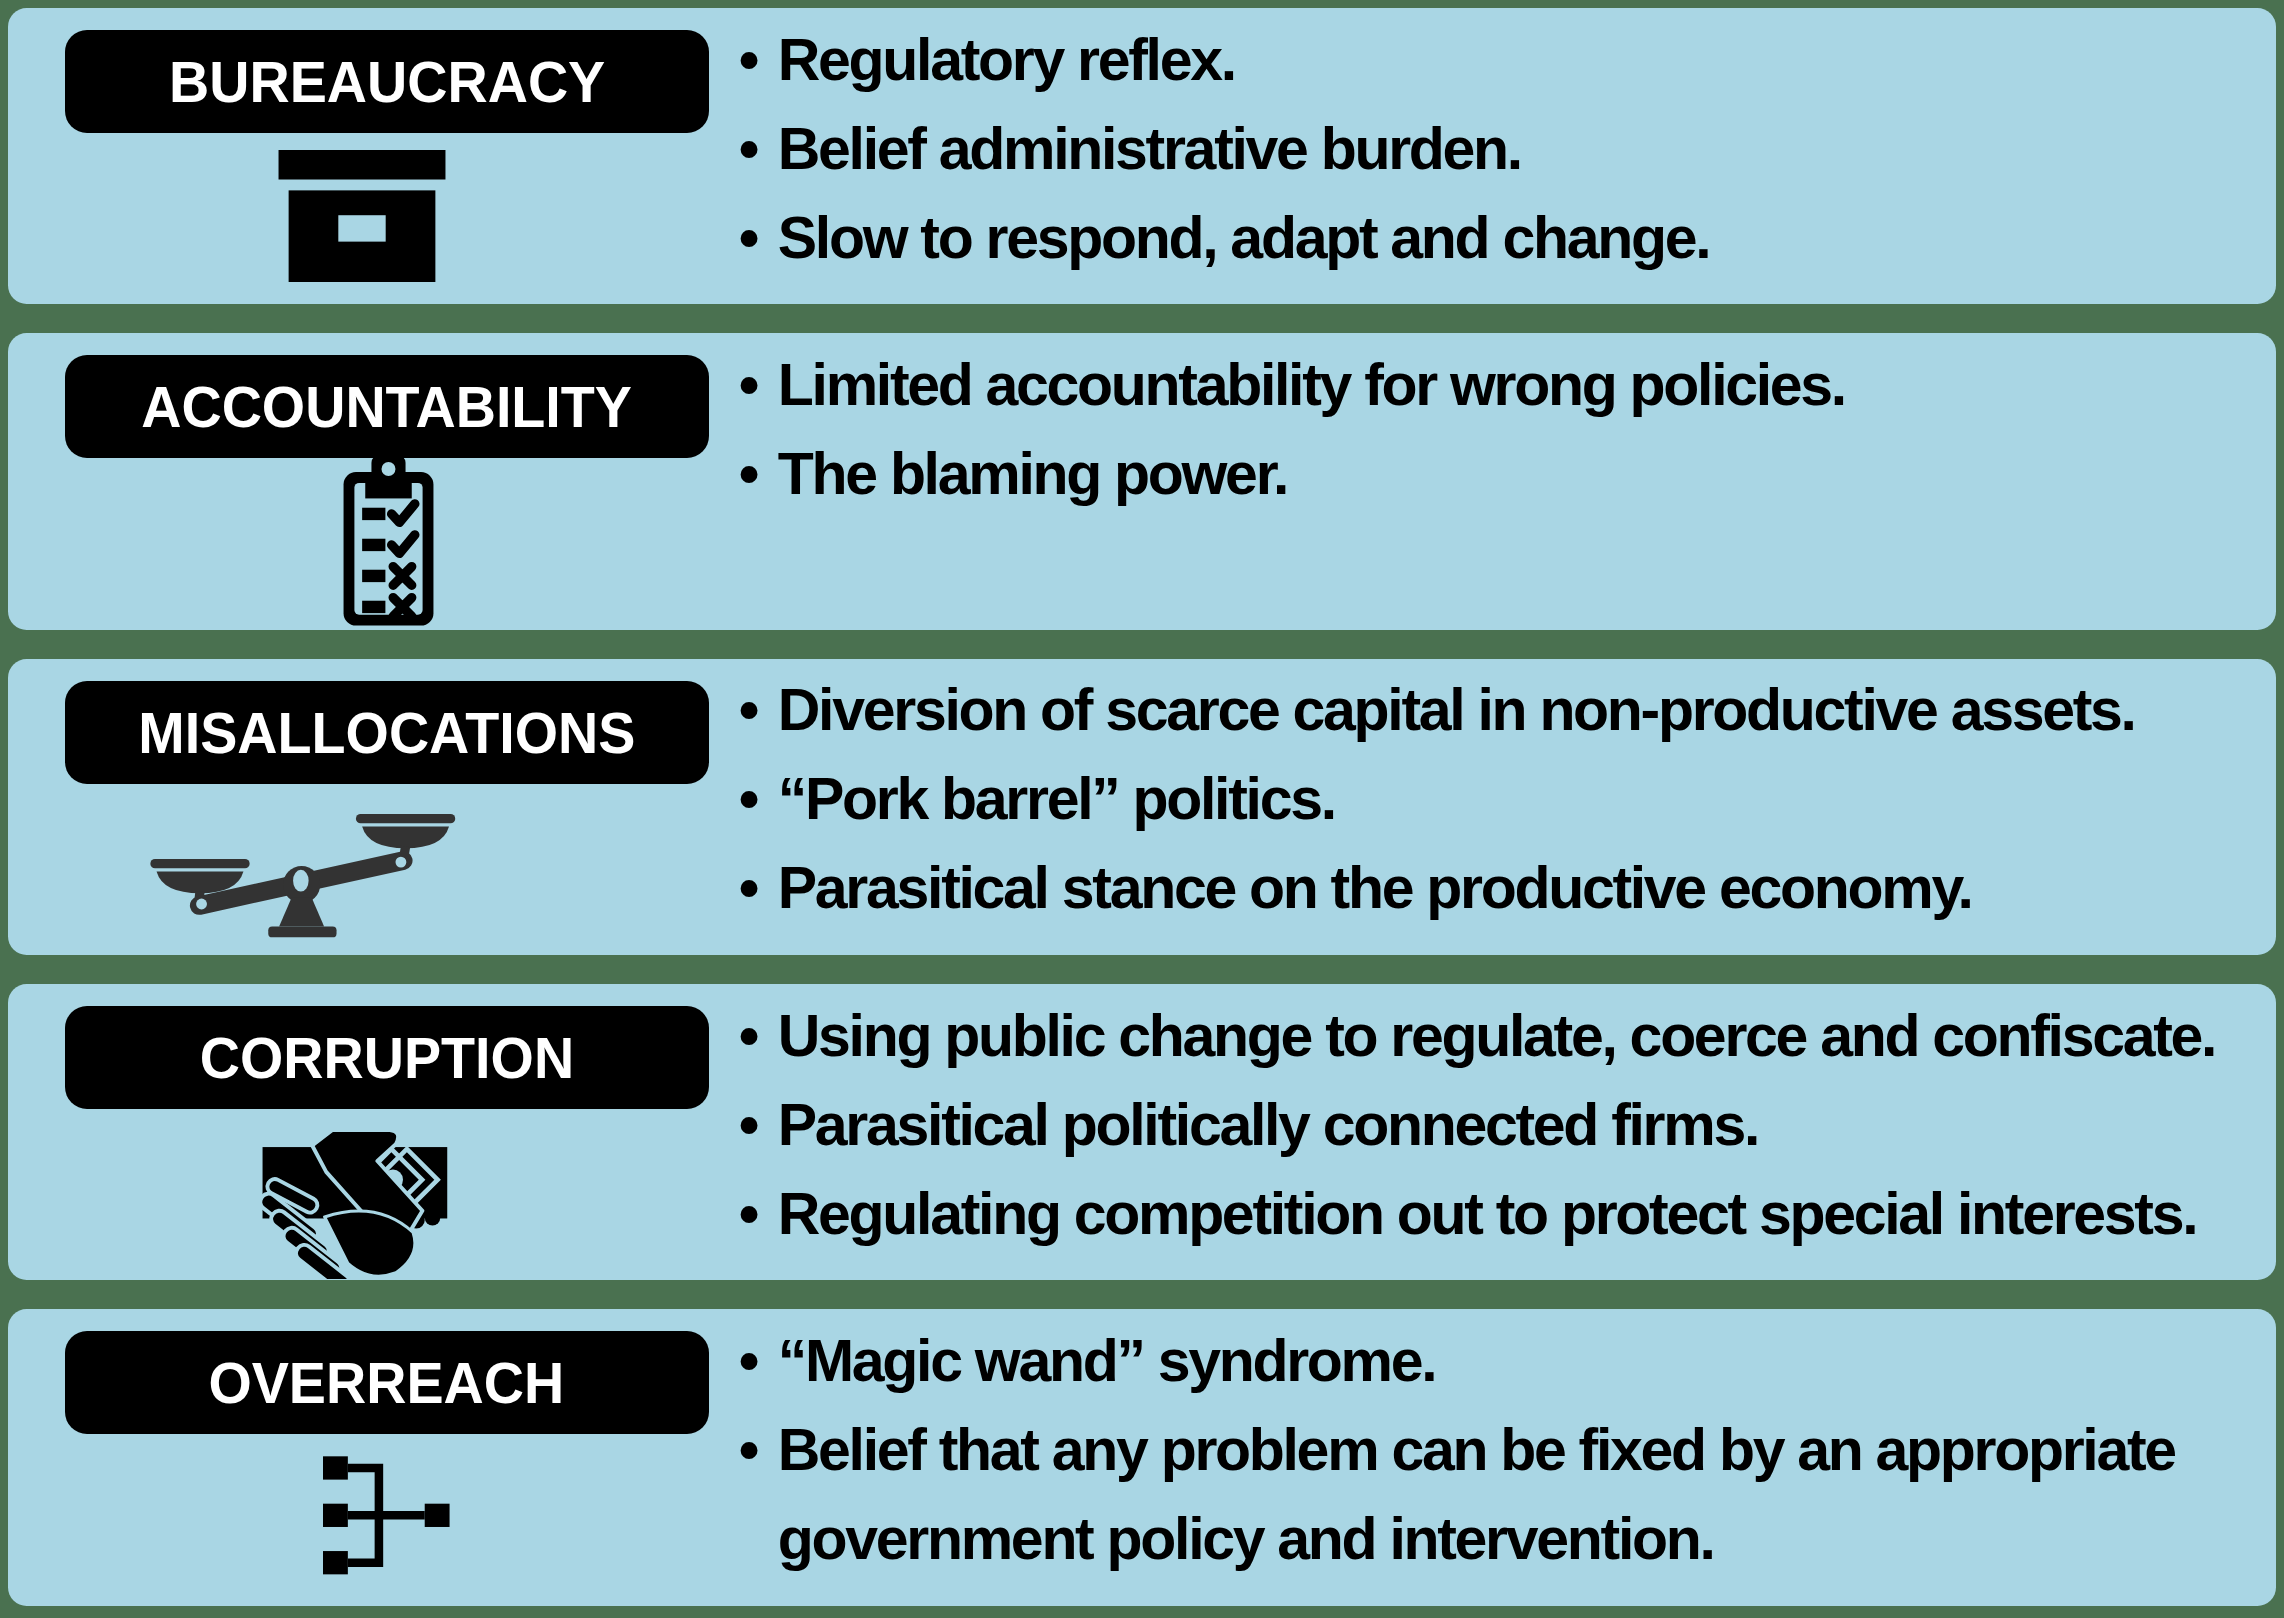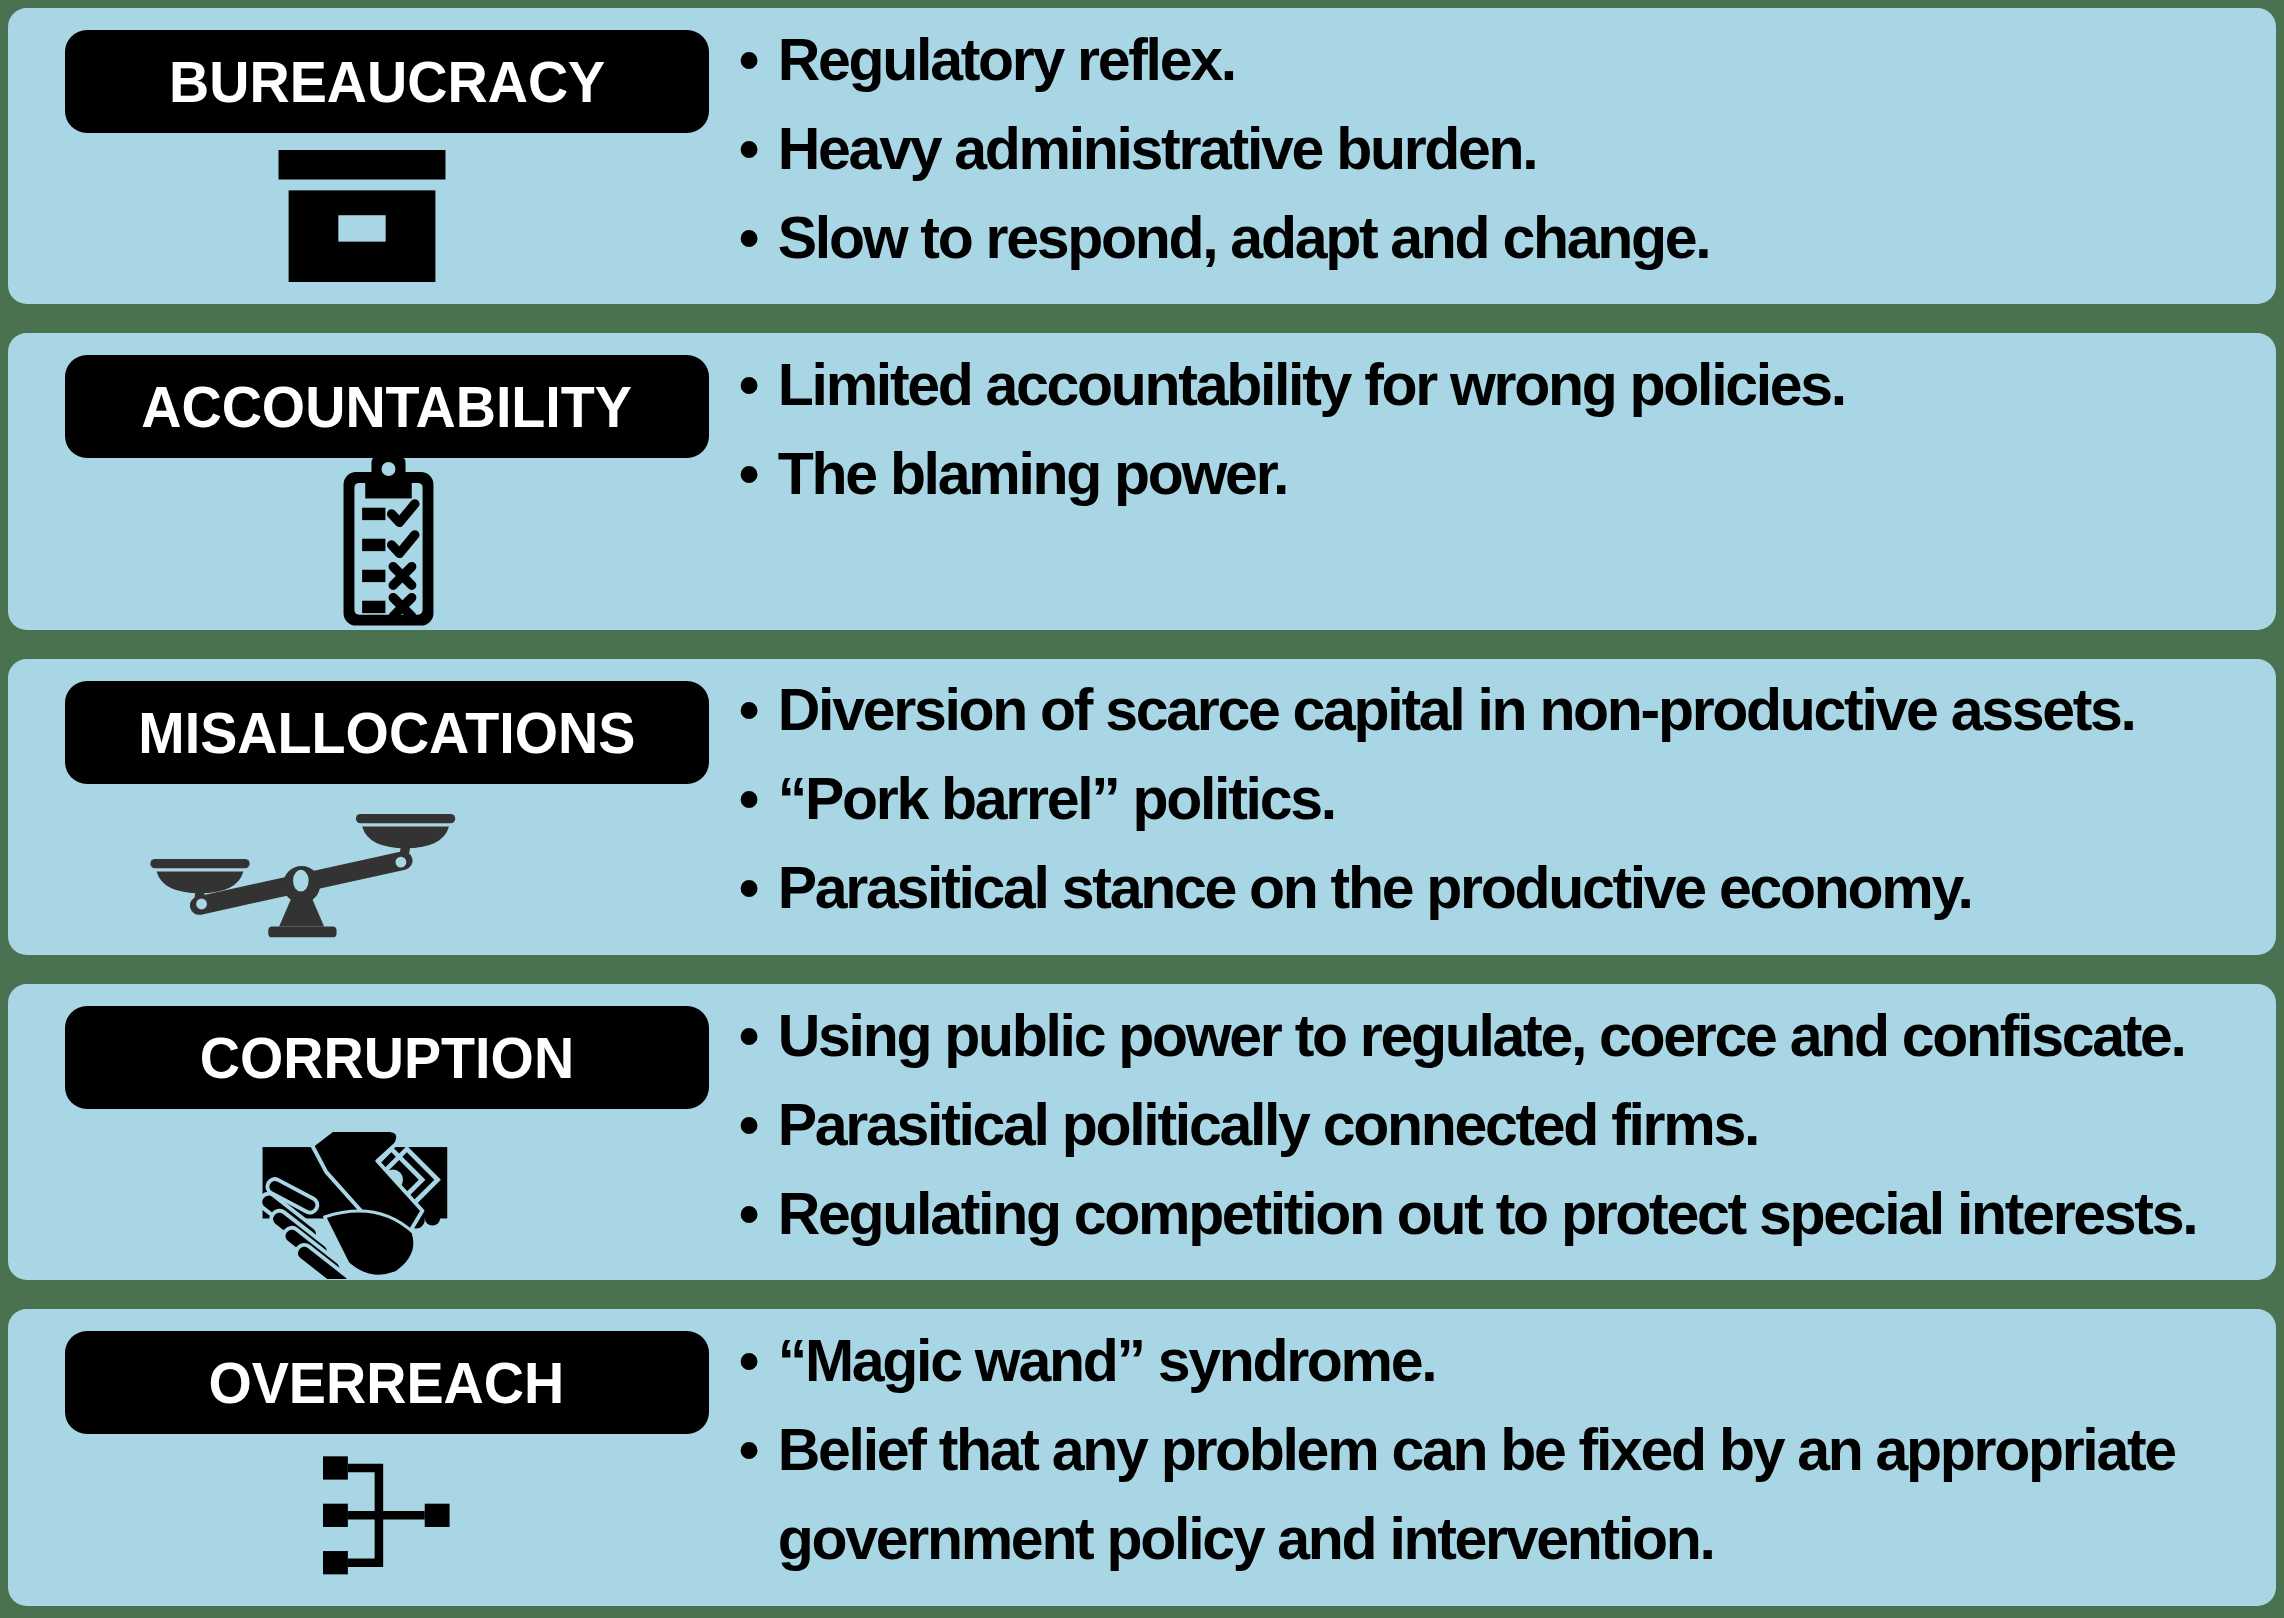--- a/index.html
+++ b/index.html
@@ -63,21 +63,21 @@
     </div>
     <div class="icon-wrap icon-archive">
       <svg viewBox="0 0 215 170" width="168" height="132">
         <rect x="0" y="0" width="215" height="38" fill="#000"></rect>
         <rect x="13" y="52" width="189" height="118" fill="#000"></rect>
         <rect x="77" y="84" width="61" height="34" fill="#A9D6E4"></rect>
       </svg>
     </div>
     <ul class="bullets">
       <li>Regulatory reflex.</li>
-      <li>Heavy administrative burden.</li>
+      <li>Belief administrative burden.</li>
       <li>Slow to respond, adapt and change.</li>
     </ul>
   </section>
 
   <section class="panel">
     <div class="panel-label">
       <span>ACCOUNTABILITY</span>
     </div>
     <div class="icon-wrap icon-clipboard">
       <svg viewBox="0 0 120 230" width="93" height="179">
@@ -167,21 +167,21 @@
         <g fill="#000" stroke="#A9D6E4" stroke-width="5">
           <rect width="88" height="21" rx="10" transform="translate(8,78) rotate(38)"></rect>
           <rect width="88" height="21" rx="10" transform="translate(22,100) rotate(38)"></rect>
           <rect width="88" height="21" rx="10" transform="translate(38,122) rotate(38)"></rect>
           <rect width="82" height="21" rx="10" transform="translate(54,144) rotate(38)"></rect>
           <rect width="70" height="19" rx="9" transform="translate(14,60) rotate(28)"></rect>
         </g>
       </svg>
     </div>
     <ul class="bullets">
-      <li>Using public power to regulate, coerce and confiscate.</li>
+      <li>Using public change to regulate, coerce and confiscate.</li>
       <li>Parasitical politically connected firms.</li>
       <li>Regulating competition out to protect special interests.</li>
     </ul>
   </section>
 
   <section class="panel">
     <div class="panel-label">
       <span>OVERREACH</span>
     </div>
     <div class="icon-wrap icon-hierarchy">

